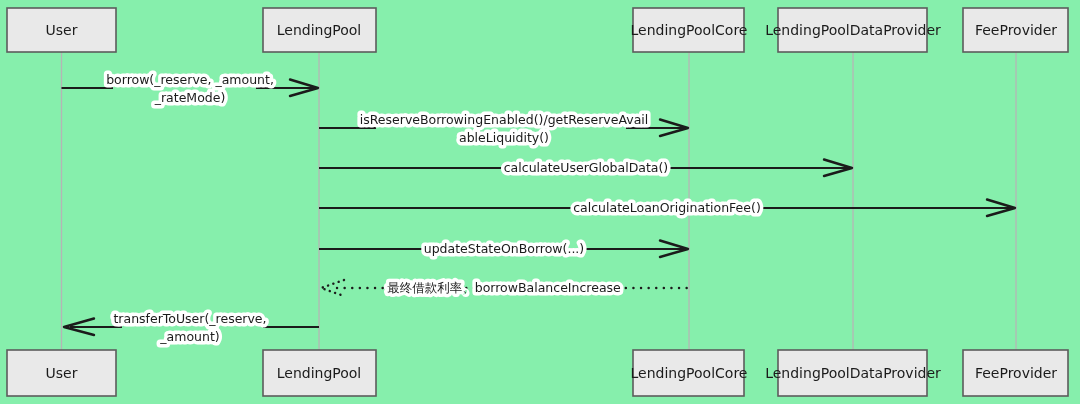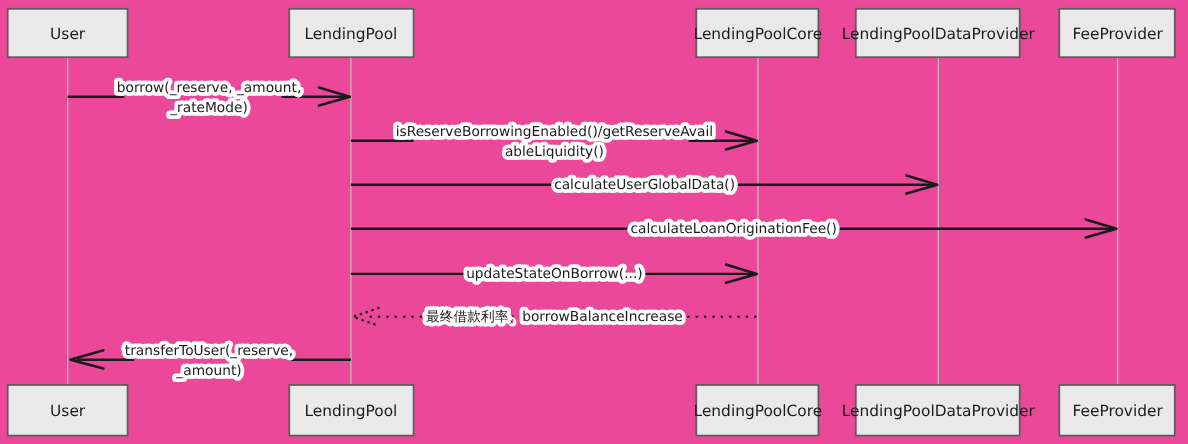--- a/index.html
+++ b/index.html
@@ -4,21 +4,21 @@
 <style>
   html, body {
     margin: 0;
     padding: 0;
     background: #ffffff;
   }
   .stage {
     position: relative;
     width: 1080px;
     height: 404px;
-    background: #ec4899;
+    background: #86efac;
     overflow: hidden;
     font-family: "DejaVu Sans", sans-serif;
   }
   svg { display: block; }
   .actor-box {
     fill: #e9e9e9;
     stroke: #5c5c5c;
     stroke-width: 1.6;
   }
   .actor-label {

